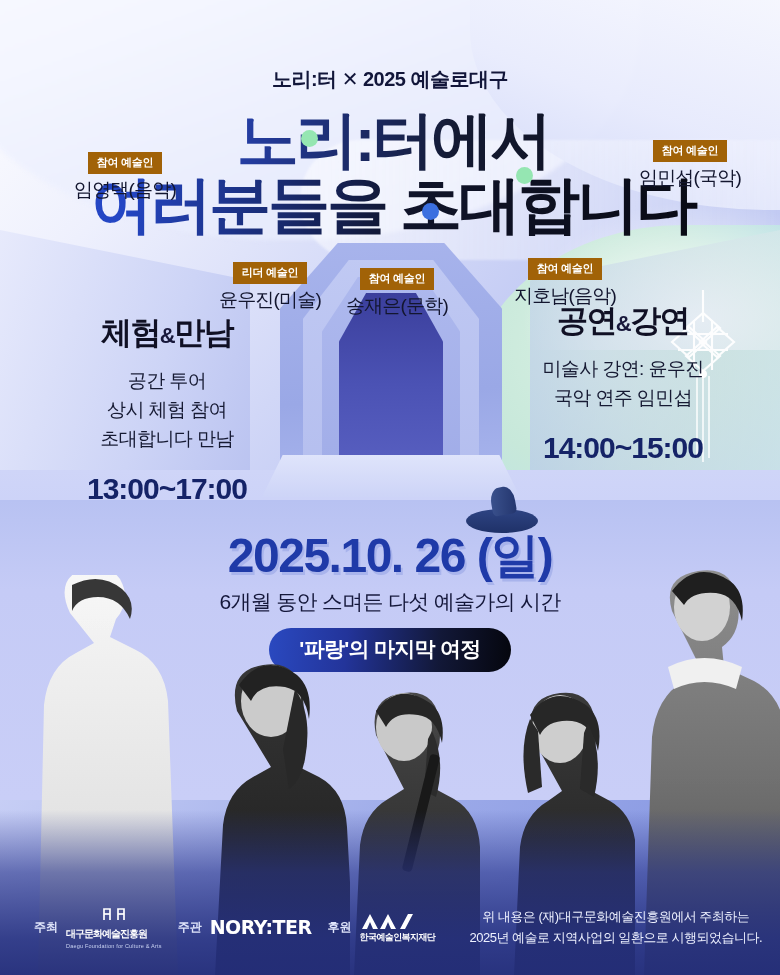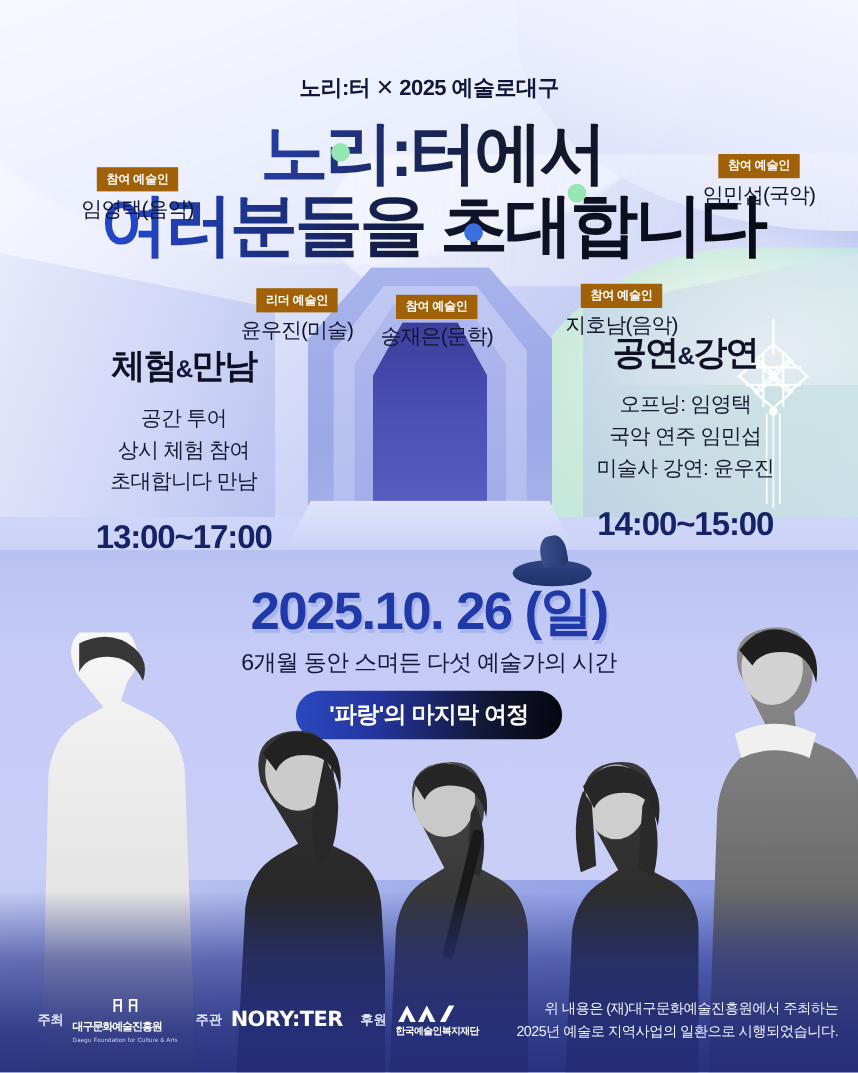--- a/index.html
+++ b/index.html
@@ -177,21 +177,21 @@
   .lg{ display:flex; align-items:center; gap:8px; }
   .lg-label{ font-size:12px; color:#dfe4fa; font-weight:bold;font-family:Liberation Mono, monospace; }
   .lg-mark{ color:#fff; }
   .lg-daegu{ text-align:center; line-height:1; }
   .lg-daegu .kr{ font-size:10px; font-weight:bold; color:#fff; letter-spacing:-1px; }
   .lg-daegu .en{ font-size:5.5px; color:#c9d2f2; letter-spacing:.2px; margin-top:3px; }
   .lg-nory{ font-size:19px; font-weight:bold; color:#fff; letter-spacing:-.5px; font-family:"DejaVu Sans",sans-serif; }
   .lg-aaf{ text-align:center; line-height:1; }
   .lg-aaf .kr{ font-size:9px; font-weight:bold; color:#fff; letter-spacing:-.6px; margin-top:3px; }
   .foot-note{
-    position:absolute; right:18px; bottom:26px; text-align:right;
+    position:absolute; right:18px; bottom:26px; text-align:center;
     font-size:13px; color:#eef1ff; line-height:1.6; letter-spacing:-.5px; font-weight:500;
   }
 </style>
 </head>
 <body>
 
 <div class="poster">
 
   <div class="bg-base"></div>
   <div class="bg-cloud-top"></div>
@@ -258,23 +258,22 @@
       <div>초대합니다 만남</div>
     </div>
     <div class="col-time">13:00~17:00</div>
   </div>
 
   <div class="col col-r">
     <div class="col-head">
       <span>공연</span><span class="amp">&amp;</span><span>강연</span>
     </div>
     <div class="col-lines">
-      <div>오프닝: 임영택</div>
+      <div>미술사 강연: 윤우진</div>
       <div>국악 연주 임민섭</div>
-      <div>미술사 강연: 윤우진</div>
     </div>
     <div class="col-time">14:00~15:00</div>
   </div>
 
   <div class="date">2025.10. 26 (일)</div>
   <div class="sub1">6개월 동안 스며든 다섯 예술가의 시간</div>
   <div class="pill-row">
     <span class="pill">'파랑'의 마지막 여정</span>
   </div>
 

